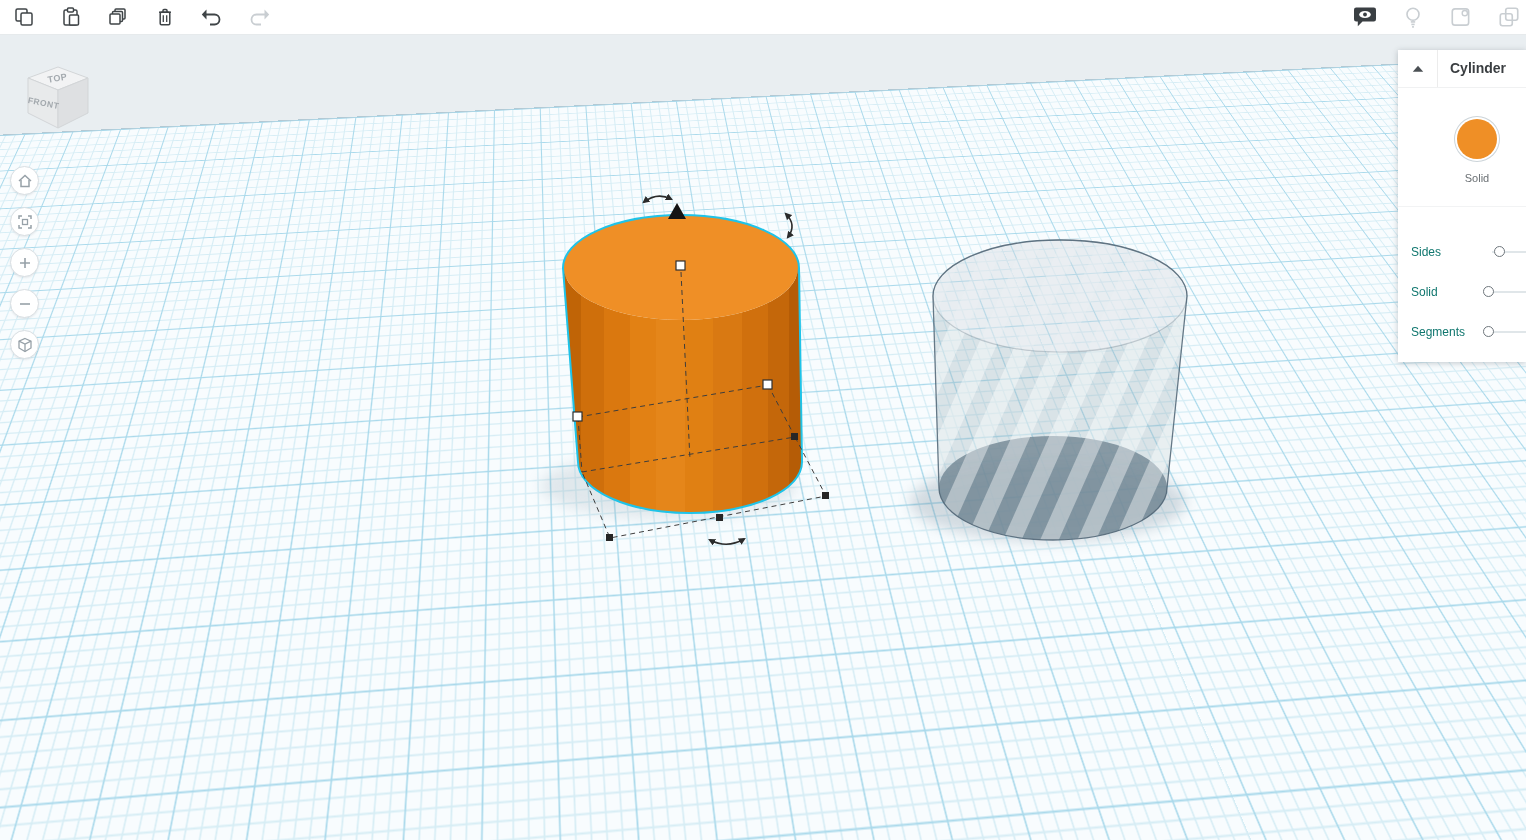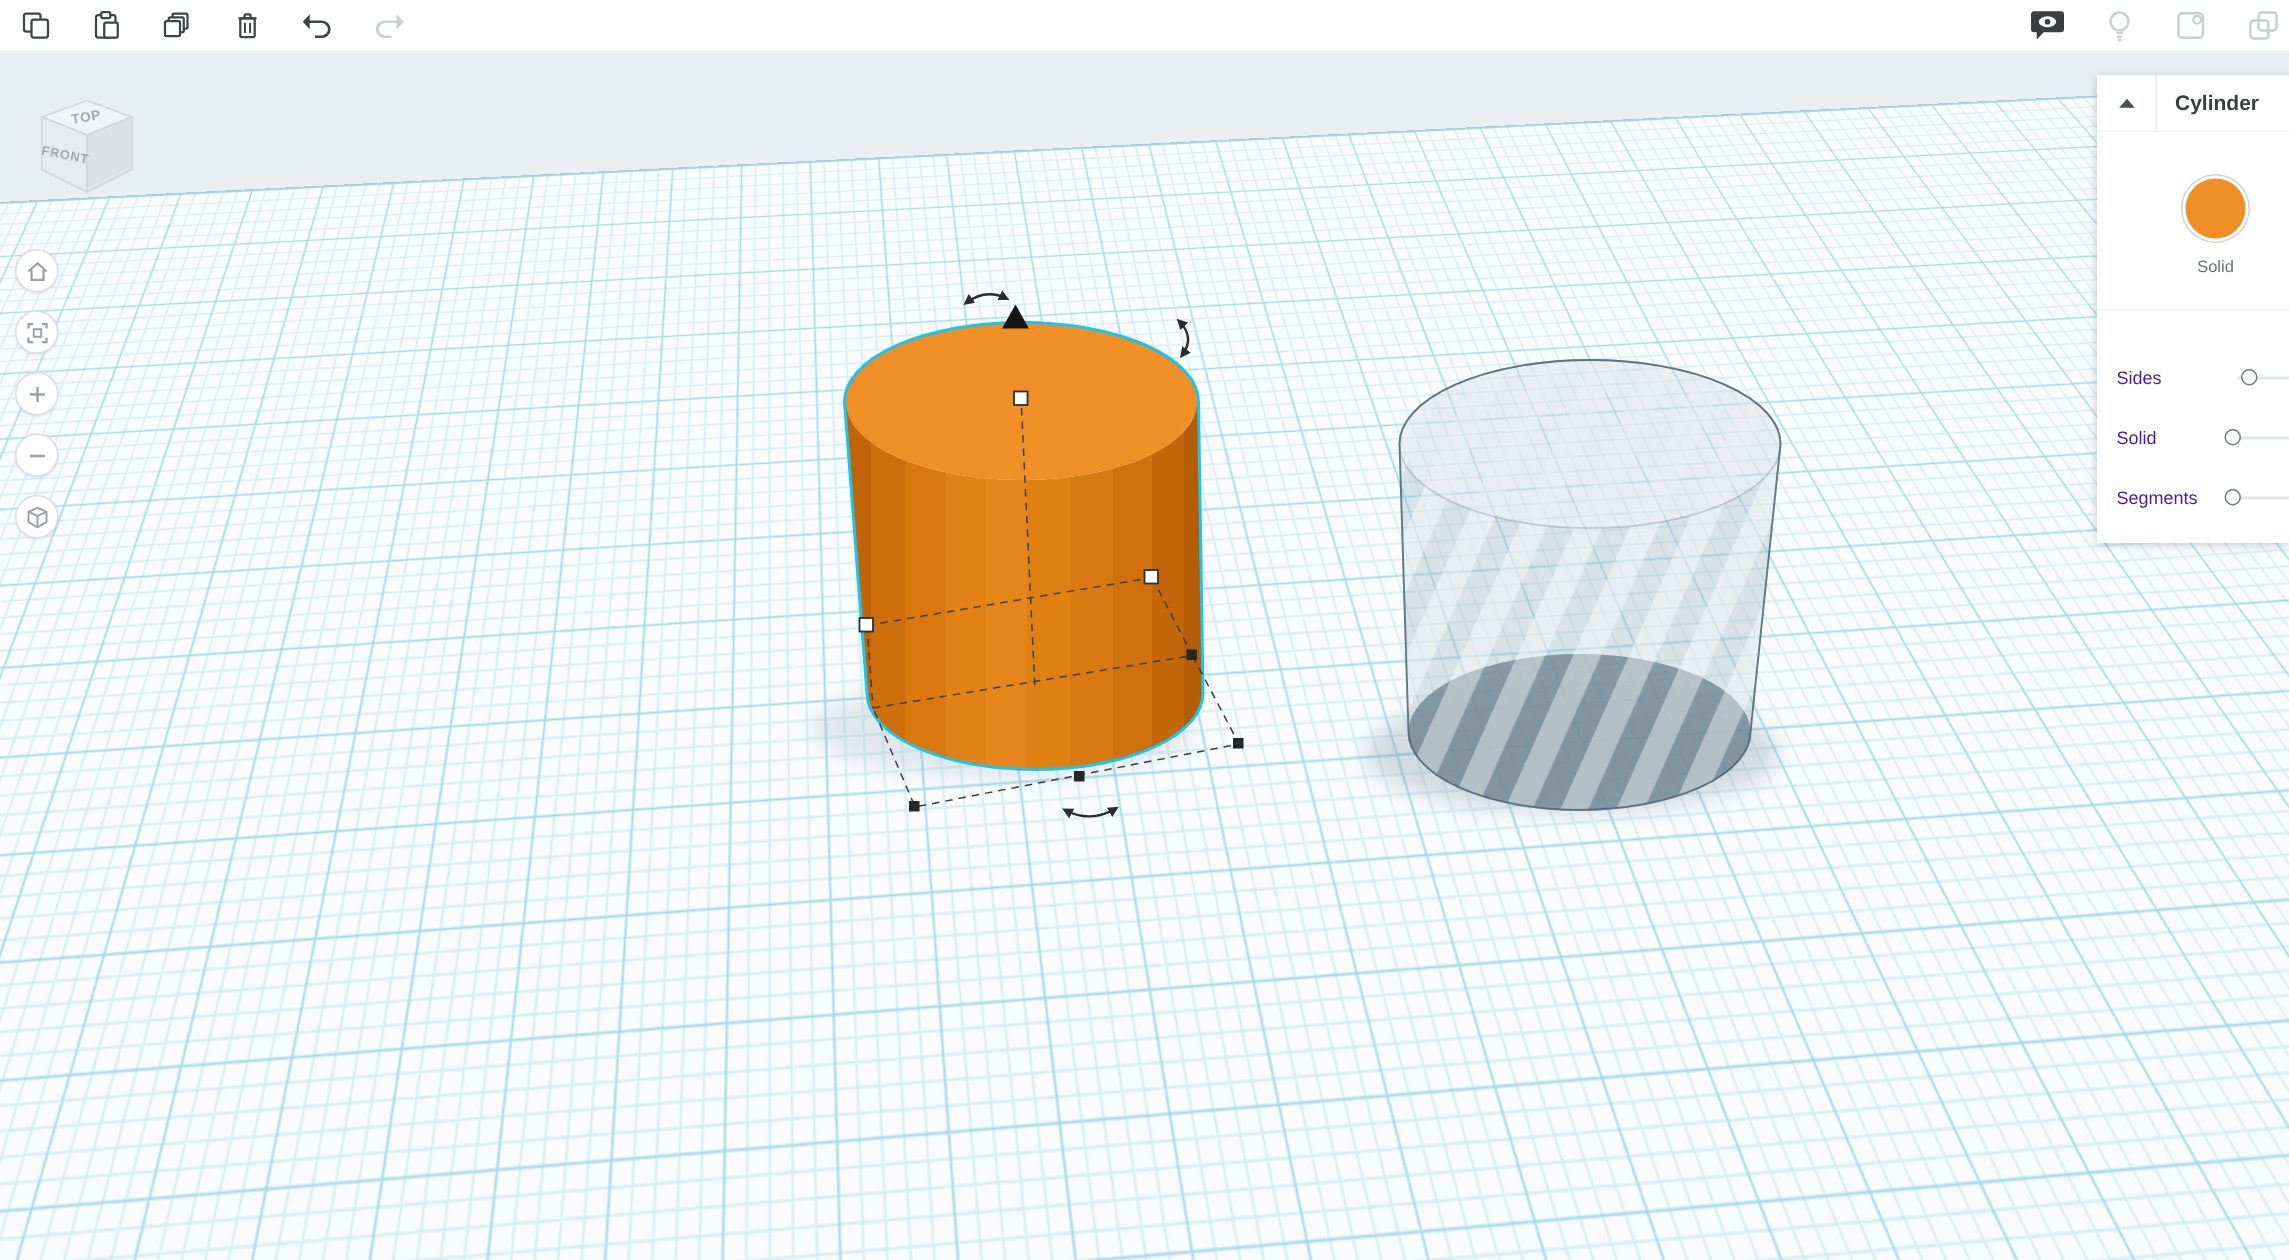--- a/index.html
+++ b/index.html
@@ -67,21 +67,21 @@
   .swatch{position:absolute;width:40px;height:40px;border-radius:50%;cursor:pointer;padding:0;border:none;}
   .swatch-solid{left:59px;top:31px;background:var(--accent-orange,#ef8f26);
     box-shadow:0 0 0 2px #fff,0 0 0 3px #ccd4d9;}
   .swatch-hole{left:145px;top:31px;background:#eef1f3;border:1px solid #c3ccd2;}
   .swatch-label{position:absolute;left:49px;top:84px;width:60px;text-align:center;
     font-size:11px;color:#6b7074;}
   .prop-row{position:absolute;left:0;width:100%;height:24px;}
   .row-sides{top:190px;}
   .row-bevel{top:230px;}
   .row-segments{top:270px;padding-left:28px;}
-  .prop-label{position:absolute;left:13px;top:0;line-height:24px;font-size:12px;color:#4c1d95;}
+  .prop-label{position:absolute;left:13px;top:0;line-height:24px;font-size:12px;color:#0f766e;}
   .track{position:absolute;top:11px;height:2px;background:#e0e6e9;}
   .track-sides{left:94px;width:66px;}
   .track-std{left:88px;width:72px;}
   .knob{position:absolute;width:9px;height:9px;border:1.5px solid #6f777d;border-radius:50%;
     background:#fff;top:6px;cursor:pointer;}
   .knob-sides{left:96px;}
   .knob-std{left:85px;}
   
   .sel-outline{stroke:var(--selection-cyan,#1fc3e8);}
   .cyl-top{fill:var(--accent-orange,#ef8f26);}

